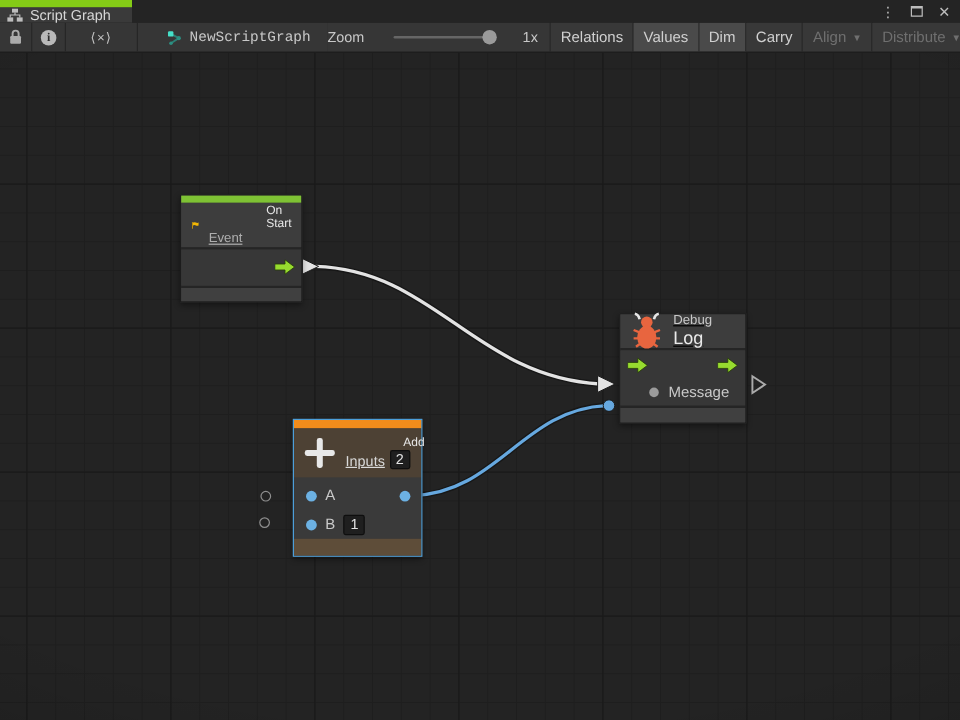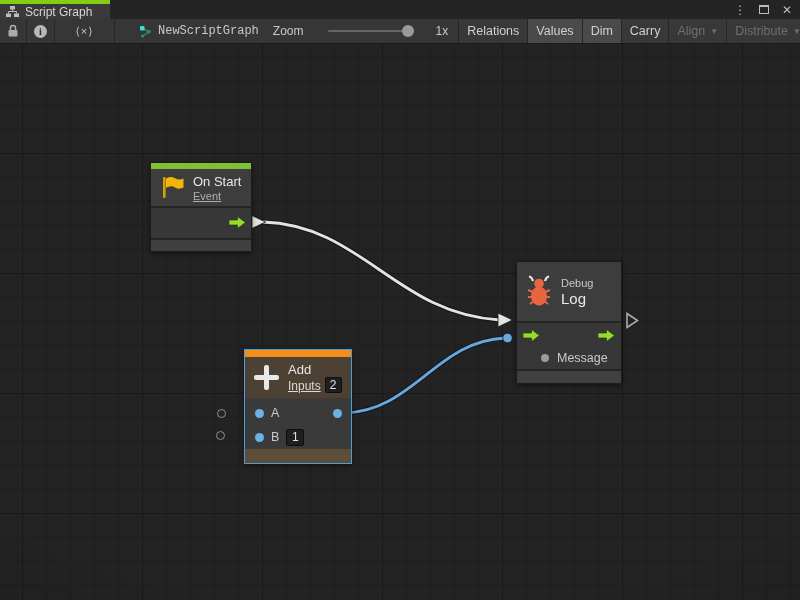--- a/index.html
+++ b/index.html
@@ -2,21 +2,21 @@
 <html><head>
 <meta charset="utf-8">
 <style>
   * { margin:0; padding:0; box-sizing:border-box; }
   html,body { width:800px; height:600px; background:#111; }
   body { font-family:"Liberation Sans", sans-serif; -webkit-font-smoothing:antialiased; }
   .window { position:relative; width:800px; height:600px; overflow:hidden; background:#242424; }
 
   
   .titlebar { position:absolute; left:0; top:0; width:800px; height:19px; background:#242424; display:flex; align-items:stretch; }
-  .tab { width:110px; background:#3a3a3a; border-top:4px solid #84cc16; display:flex; align-items:center; gap:6px; padding-left:6px; color:#d6d6d6; font-size:12px; }
+  .tab { width:110px; background:#3a3a3a; border-top:6px solid #84cc16; display:flex; align-items:center; gap:6px; padding-left:6px; color:#d6d6d6; font-size:12px; }
   .titlebar-spacer { flex:1; }
   .win-controls { display:flex; align-items:center; gap:13px; padding-right:8px; color:#bdbdbd; }
   .wc-menu { font-size:12px; line-height:1; cursor:default; }
   .wc-max { width:10px; height:9px; border:1px solid #bdbdbd; border-top:2px solid #bdbdbd; }
   .wc-close { font-size:12px; line-height:1; }
 
   
   .toolbar { position:absolute; left:0; top:19px; width:800px; height:25px; background:#303030; display:flex; align-items:stretch; overflow:hidden; white-space:nowrap; border-bottom:1px solid #1a1a1a; }
   .tb-cell { flex-shrink:0; background:#363636; border-right:1px solid #262626; display:flex; align-items:center; justify-content:center; }
   .tb-lock { width:27px; }
@@ -46,33 +46,33 @@
     background-size: 100% 100%, 120px 100%, 100% 120px, 24px 100%, 100% 24px;
     background-position: 0 0, 22px 0, 0 109px, 22px 0, 0 13px;
   }
   .wires { position:absolute; left:0; top:0; width:800px; height:556px; }
 
   
   .node { position:absolute; background:#373737; border:1px solid #1c1c1c; box-shadow:0 2px 5px rgba(0,0,0,0.45); }
   .stripe { width:100%; }
   .n-header { display:flex; align-items:center; gap:8px; padding:0 8px; background:#3d3d3d; }
   .n-titles { display:flex; flex-direction:column; justify-content:center; }
-  .n-title { font-size:13px; color:#e8e8e8; }
+  .n-title { font-size:10px; color:#e8e8e8;margin-left:48px; }
   .n-sub { font-size:11px; color:#aeaeae; margin-top:1px;text-decoration:underline; }
   .n-div { height:2px; background:#252525; }
   .n-footer { background:#404040; }
 
   .node-onstart { left:150px; top:118px; width:102px; }
   .node-onstart .n-header { height:37px; }
   .node-onstart .n-body { position:relative; height:30px; background:#373737; }
   .node-onstart .n-footer { height:11px; }
   .arrow-out-right { position:absolute; right:5px; top:8px; }
 
   .node-debug { left:516px; top:217px; width:106px; }
-  .node-debug .n-header { height:59px; }
+  .node-debug .n-header { height:28px;text-decoration:underline; }
   .node-debug .n-body { background:#373737; }
   .row-flow { height:24px; display:flex; align-items:center; justify-content:space-between; padding:0 6px; }
   .row-msg { height:22px; display:flex; align-items:center; gap:8px; padding-left:24px; }
   .dot-gray { width:8px; height:8px; border-radius:50%; background:#9b9b9b; }
   .port-label { font-size:12.5px; color:#c9c9c9; }
   .node-debug .n-footer { height:12px; }
   .cat-label { font-size:11px; color:#c9c9c9; }
   .big-title { font-size:15px; color:#eaeaea; margin-top:1px; }
 
   .node-add { left:244px; top:305px; width:108px; border:1.5px solid #4c9ed9; background:#3a3a3a; }

